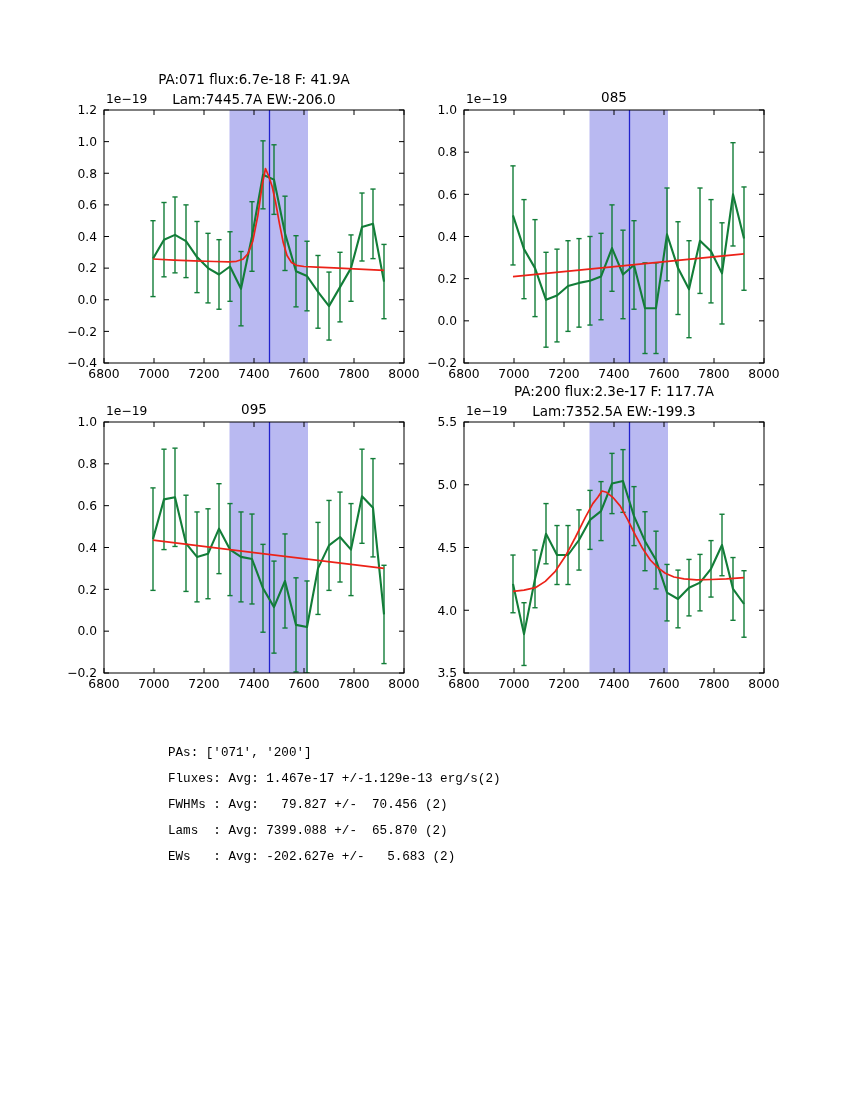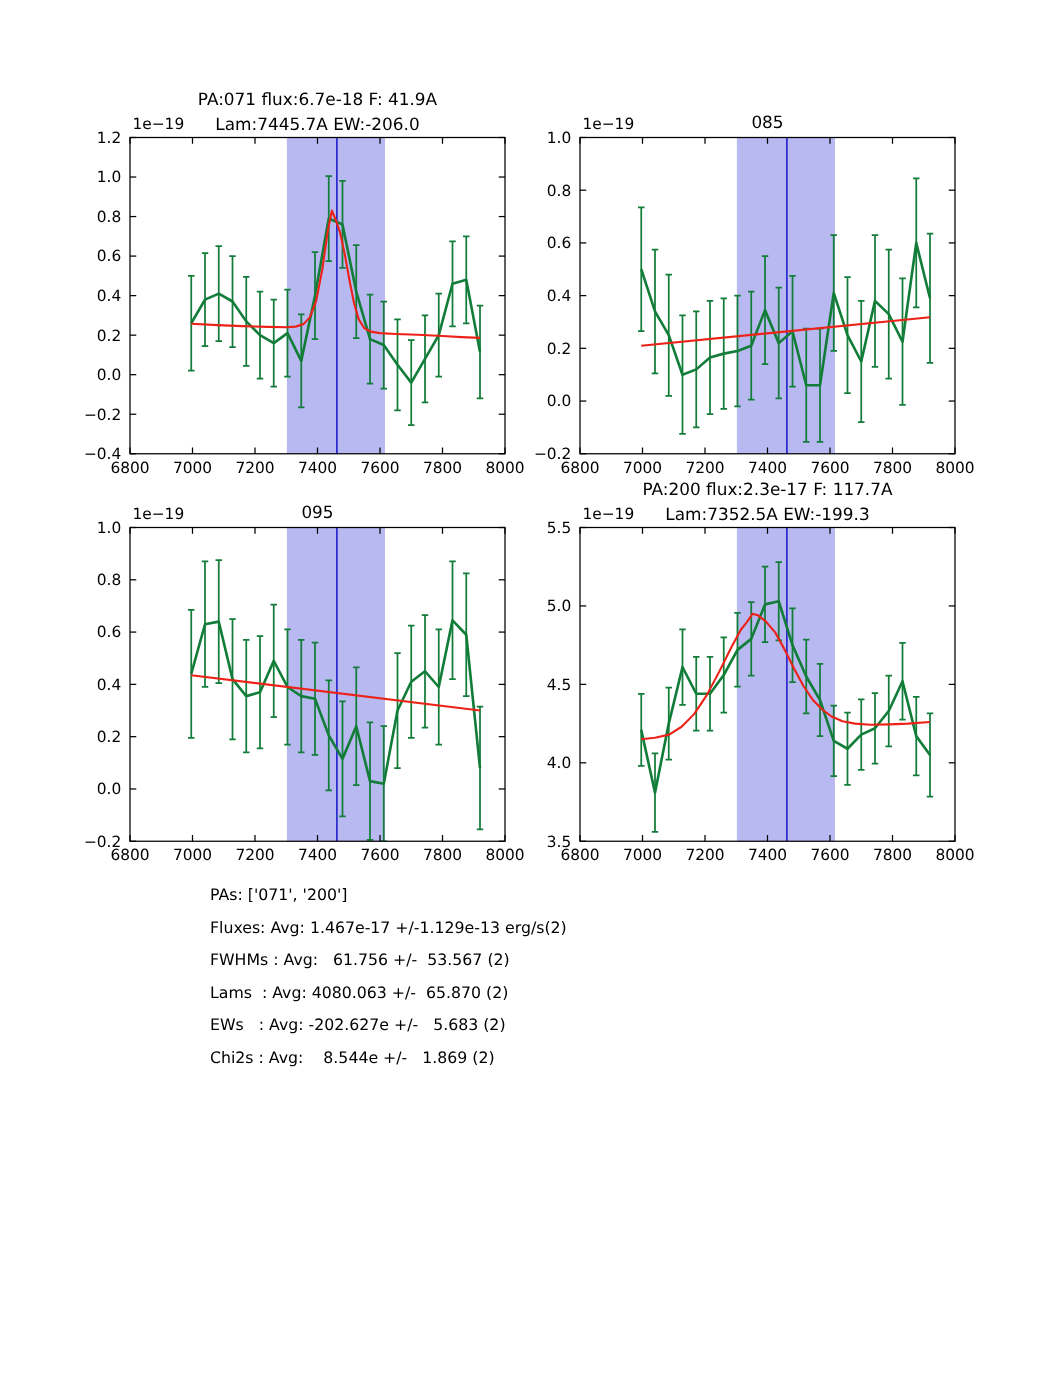--- a/index.html
+++ b/index.html
@@ -1,19 +1,19 @@
 <!DOCTYPE html>
 <html><head>
 <meta charset="utf-8">
 <style>
   html,body{margin:0;padding:0;background:#ffffff;}
   .page{position:relative;width:850px;height:1100px;background:#ffffff;overflow:hidden;
         font-family:"DejaVu Sans", sans-serif;}
   #plots{position:absolute;left:0;top:0;}
-  .stats{position:absolute;left:168px;top:703px;color:#000;}
+  .stats{position:absolute;left:168px;top:740px;color:#000;font-family:Liberation Mono, monospace;}
   .stats-line{height:26px;line-height:26px;font-size:12.6px;white-space:pre;}
   svg text{fill:#000000;}
 </style>
 </head>
 <body>
 
 <div class="page">
   <svg id="plots" width="850" height="720">
       <g>
         <clipPath id="clip0">
@@ -534,18 +534,17 @@
           <text x="457" y="426.3">5.5</text>
         </g>
         <text x="466" y="415" font-size="12.3px" text-anchor="start">1e−19</text>
         <text x="614" y="396" font-size="13.5px" text-anchor="middle">PA:200 flux:2.3e-17 F: 117.7A</text>
         <text x="614" y="416" font-size="13.5px" text-anchor="middle">Lam:7352.5A EW:-199.3</text>
       </g>
     </svg>
   <div class="stats">
     <div class="stats-line">PAs: ['071', '200']</div>
     <div class="stats-line">Fluxes: Avg: 1.467e-17 +/-1.129e-13 erg/s(2)</div>
-    <div class="stats-line">FWHMs : Avg:   61.756 +/-  53.567 (2)</div>
-    <div class="stats-line">Lams  : Avg: 4080.063 +/-  65.870 (2)</div>
+    <div class="stats-line">FWHMs : Avg:   79.827 +/-  70.456 (2)</div>
+    <div class="stats-line">Lams  : Avg: 7399.088 +/-  65.870 (2)</div>
     <div class="stats-line">EWs   : Avg: -202.627e +/-   5.683 (2)</div>
-    <div class="stats-line">Chi2s : Avg:    8.544e +/-   1.869 (2)</div>
   </div>
 </div>
 
 </body></html>

